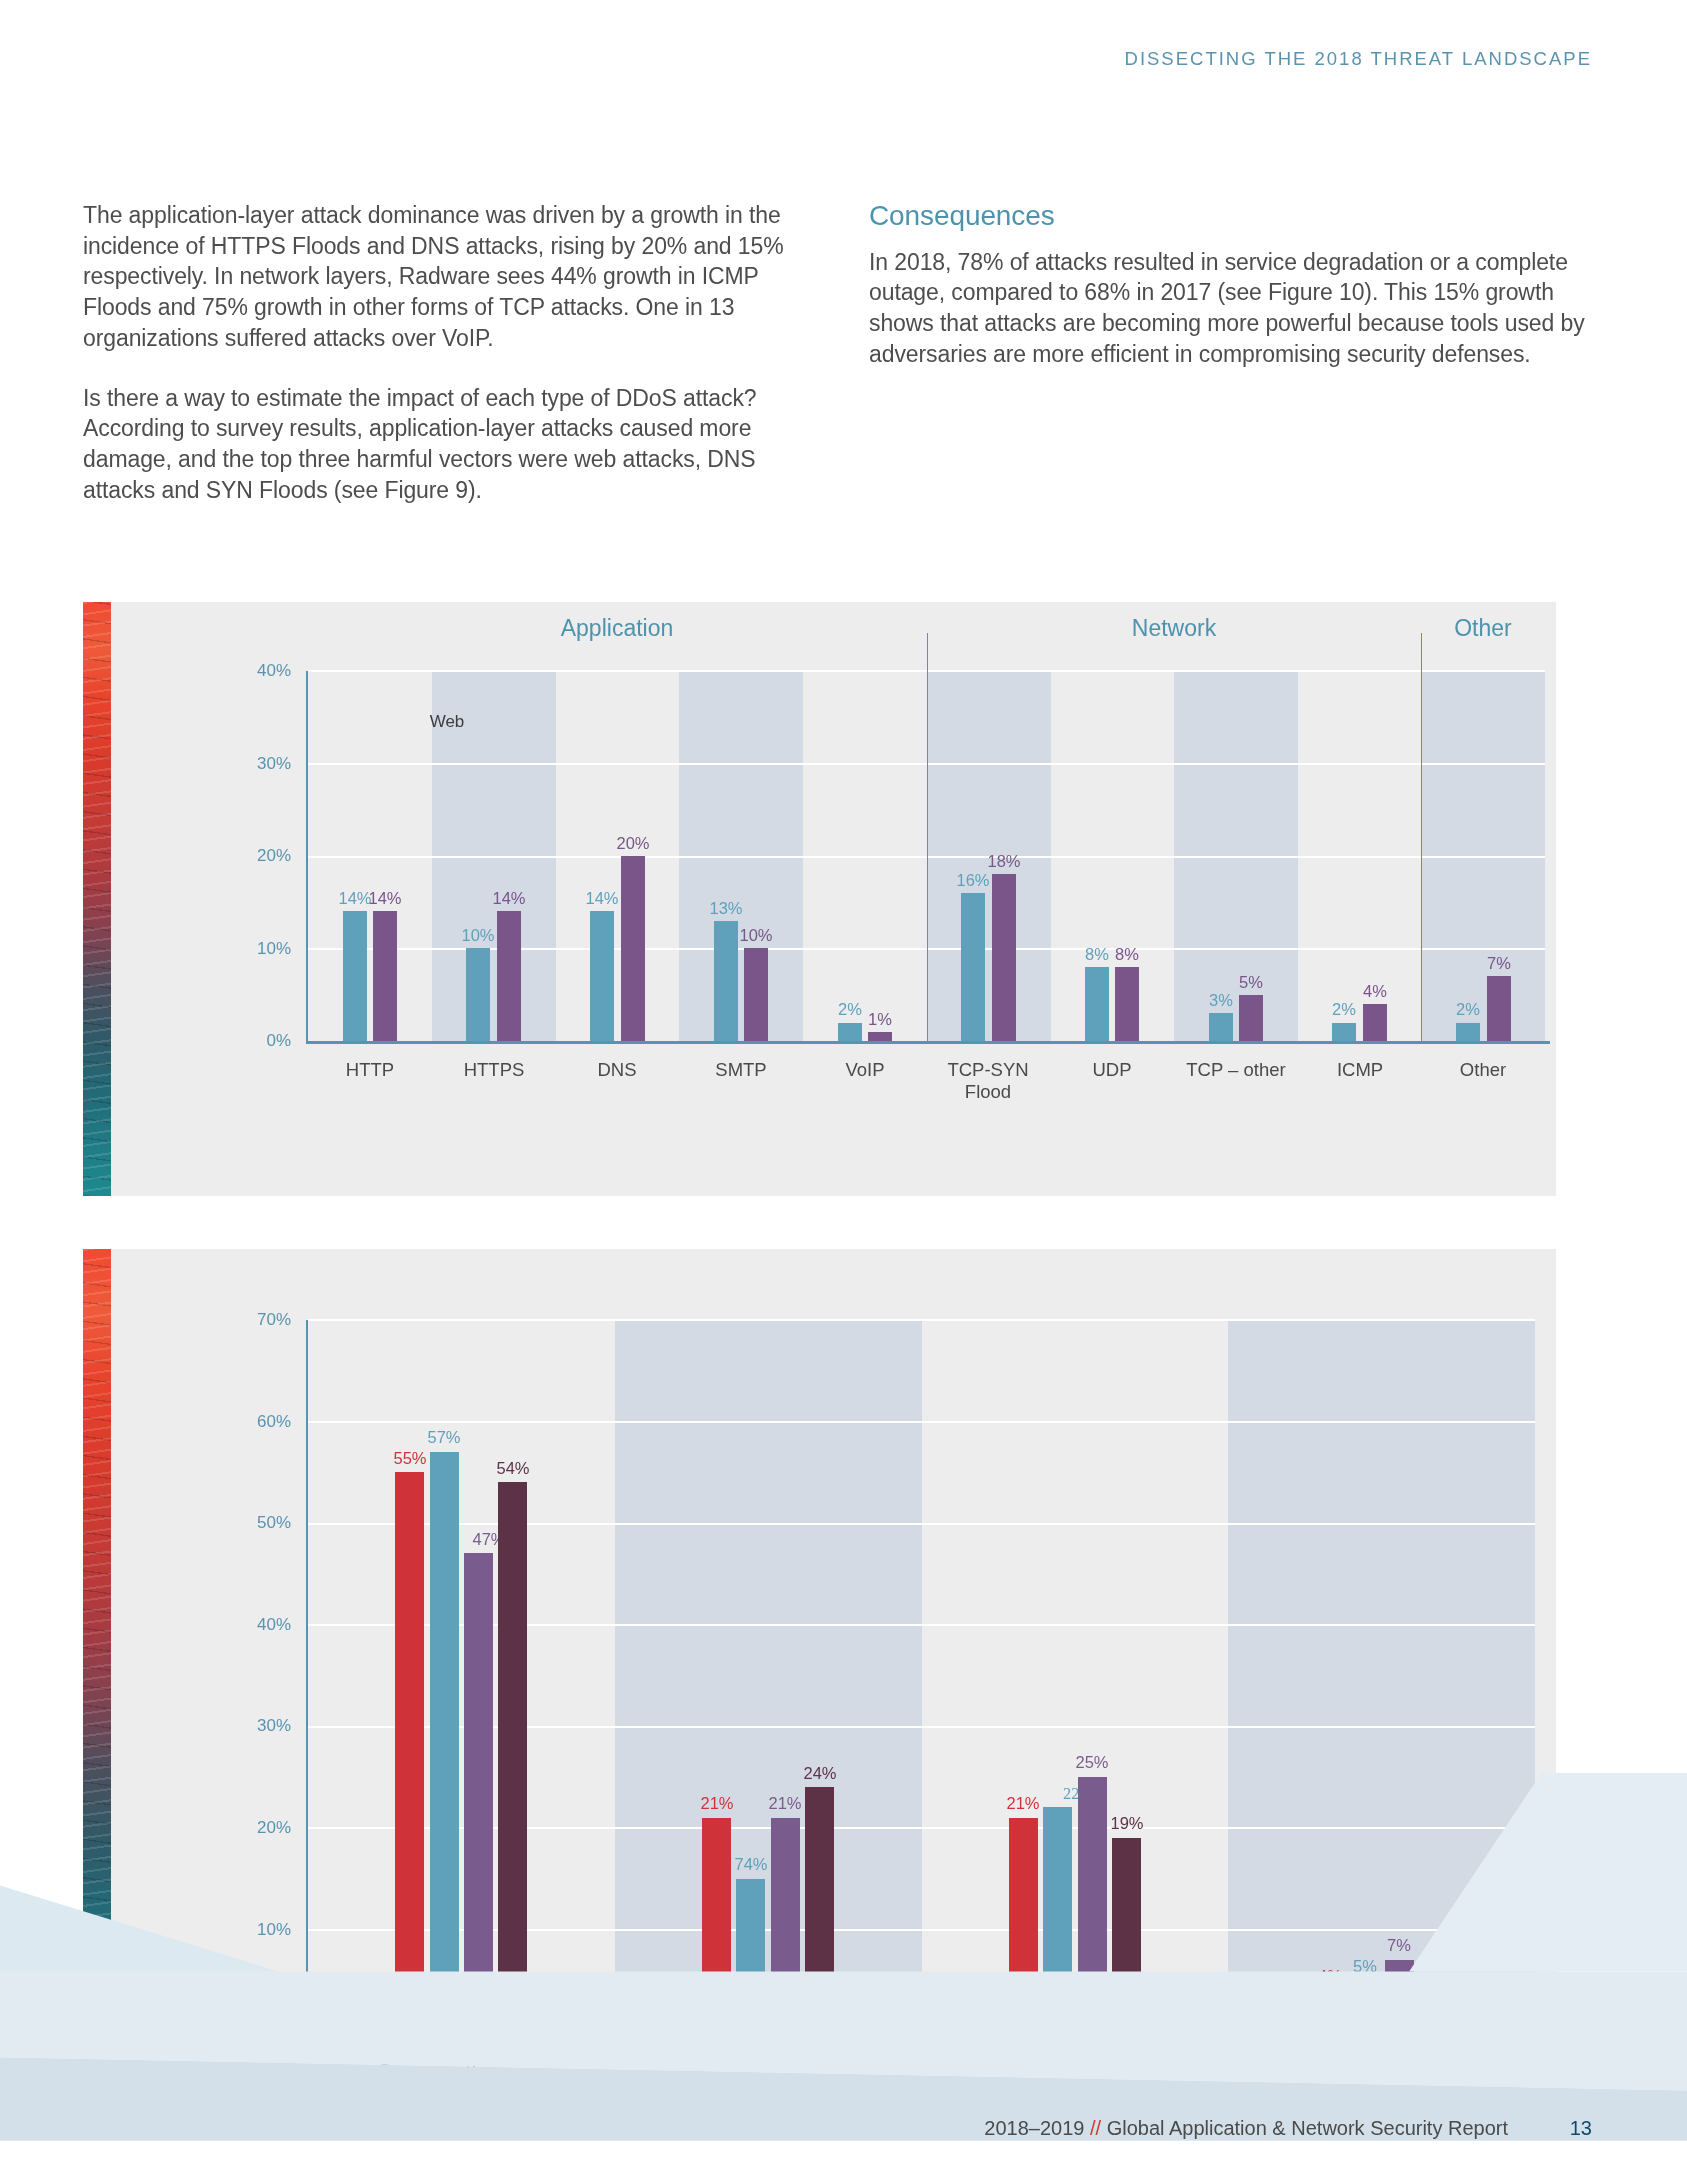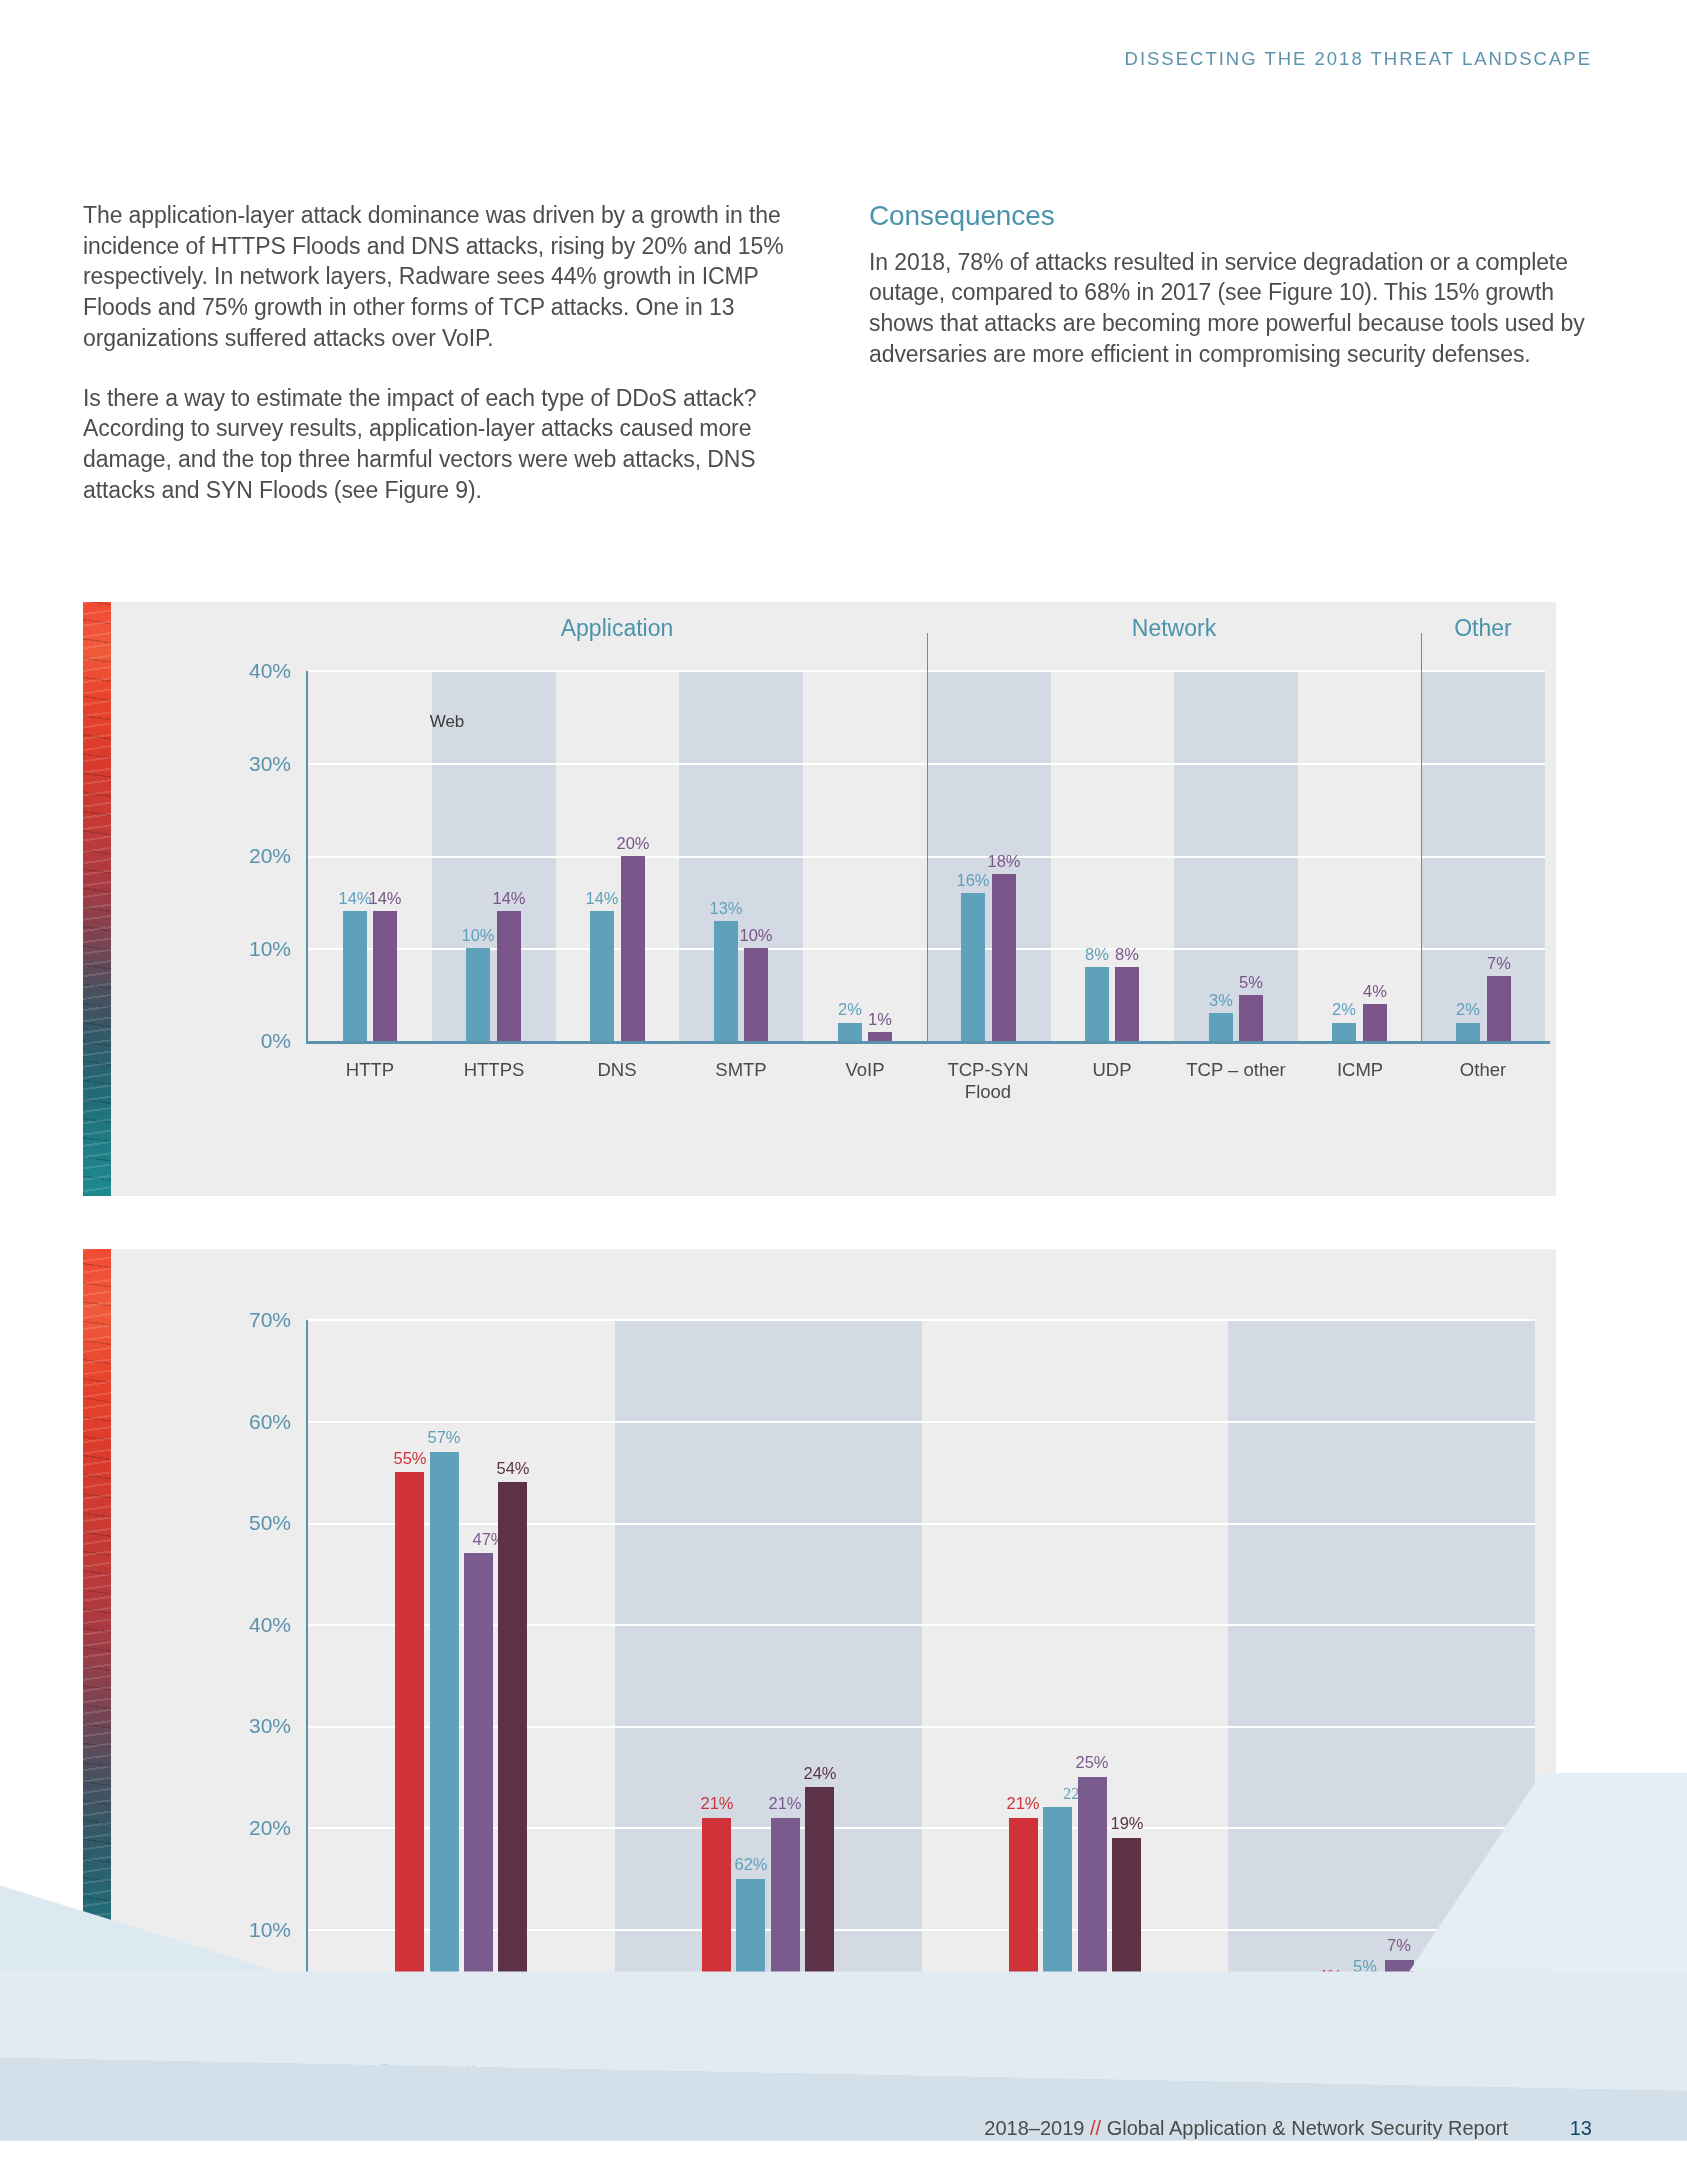--- a/index.html
+++ b/index.html
@@ -57,21 +57,21 @@
     content:""; position:absolute; inset:0;
     background:
       repeating-linear-gradient(172deg, rgba(255,255,255,0.13) 0px, rgba(255,255,255,0.13) 2px, rgba(0,0,0,0) 2px, rgba(0,0,0,0) 11.2px),
       repeating-linear-gradient(8deg, rgba(0,0,0,0.16) 0px, rgba(0,0,0,0.16) 1.3px, rgba(0,0,0,0) 1.3px, rgba(0,0,0,0) 19px);
   }
 
   .plot{ position:absolute; }
 
   .ylabel{
     position:absolute; right:0; text-align:right;
-    color:#5b93ae; font-size:21px; font-weight:400;
+    color:#5b93ae; font-size:17px; font-weight:400;
     transform:translateY(-50%);
     white-space:nowrap;
   }
   .gridline{
     position:absolute; left:0; right:0; height:2px; background:#ffffff;
   }
   .bandcol{
     position:absolute; top:0; bottom:0;
     background:#d4dae3;
   }
@@ -281,21 +281,21 @@
       <div class="bar" style="left:122px; width:29px; height:579px; background:#5fa0bb;"></div>
       <div class="barval" style="left:136px; top:108px; color:#5fa0bb;">57%</div>
       <div class="bar" style="left:156px; width:29px; height:478px; background:#7a5b8e;"></div>
       <div class="barval" style="left:181px; top:210px; color:#7a5b8e;">47%</div>
       <div class="bar" style="left:190px; width:29px; height:549px; background:#5d3247;"></div>
       <div class="barval" style="left:205px; top:139px; color:#5d3247;">54%</div>
       <div class="xcat" style="left:153px; top:728px;">Service degradation</div>
       <div class="bar" style="left:394px; width:29px; height:213px; background:#cf3339;"></div>
       <div class="barval" style="left:409px; top:474px; color:#cf3339;">21%</div>
       <div class="bar" style="left:428px; width:29px; height:152px; background:#5fa0bb;"></div>
-      <div class="barval" style="left:443px; top:535px; color:#5fa0bb;">62%</div>
+      <div class="barval" style="left:443px; top:535px; color:#5fa0bb;">74%</div>
       <div class="bar" style="left:463px; width:29px; height:213px; background:#7a5b8e;"></div>
       <div class="barval" style="left:477px; top:474px; color:#7a5b8e;">21%</div>
       <div class="bar" style="left:497px; width:29px; height:244px; background:#5d3247;"></div>
       <div class="barval" style="left:512px; top:444px; color:#5d3247;">24%</div>
       <div class="xcat" style="left:460px; top:728px;">Outage</div>
       <div class="bar" style="left:701px; width:29px; height:213px; background:#cf3339;"></div>
       <div class="barval" style="left:715px; top:474px; color:#cf3339;">21%</div>
       <div class="bar" style="left:735px; width:29px; height:224px; background:#5fa0bb;"></div>
       <div class="barval" style="left:770px; top:464px; color:#5fa0bb;font-family:Liberation Serif, serif;">22%</div>
       <div class="bar" style="left:770px; width:29px; height:254px; background:#7a5b8e;"></div>

